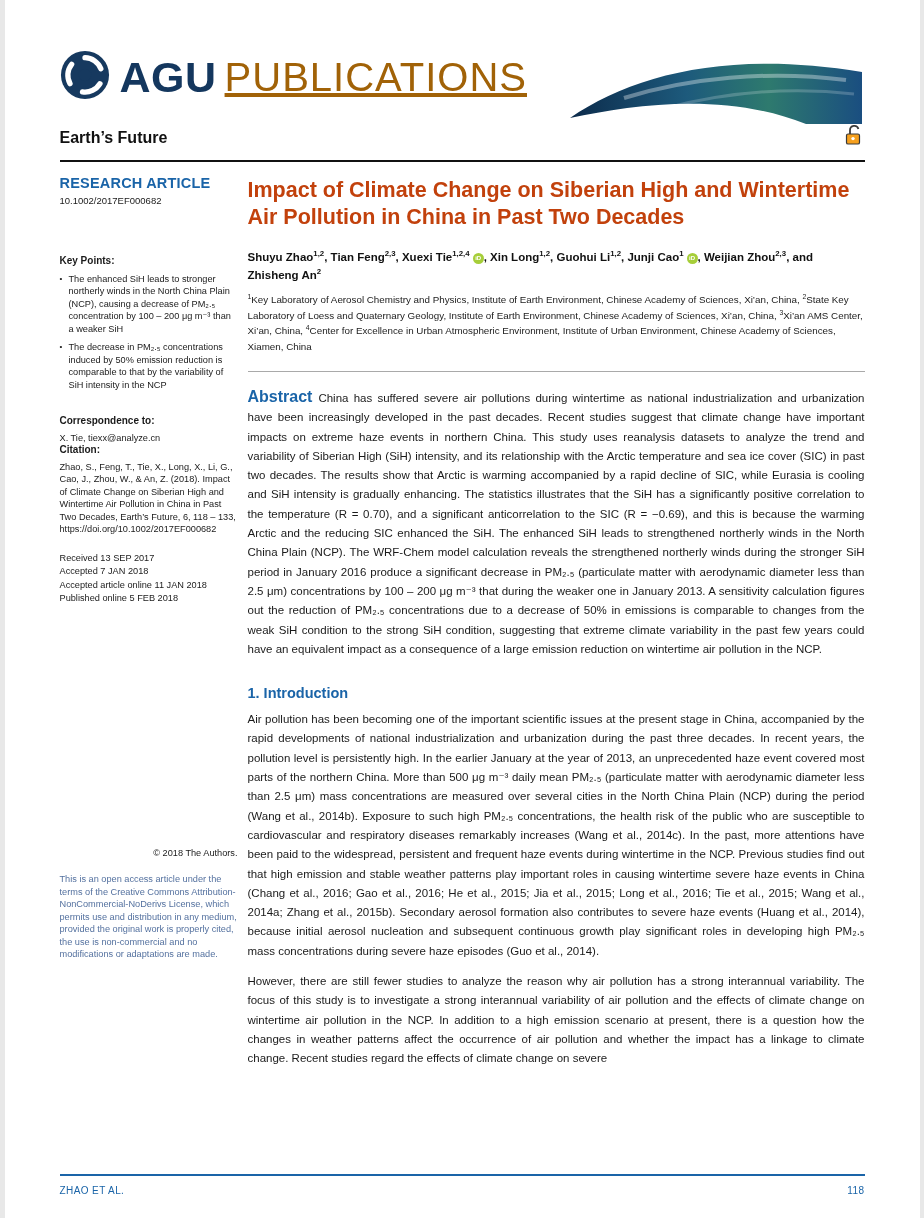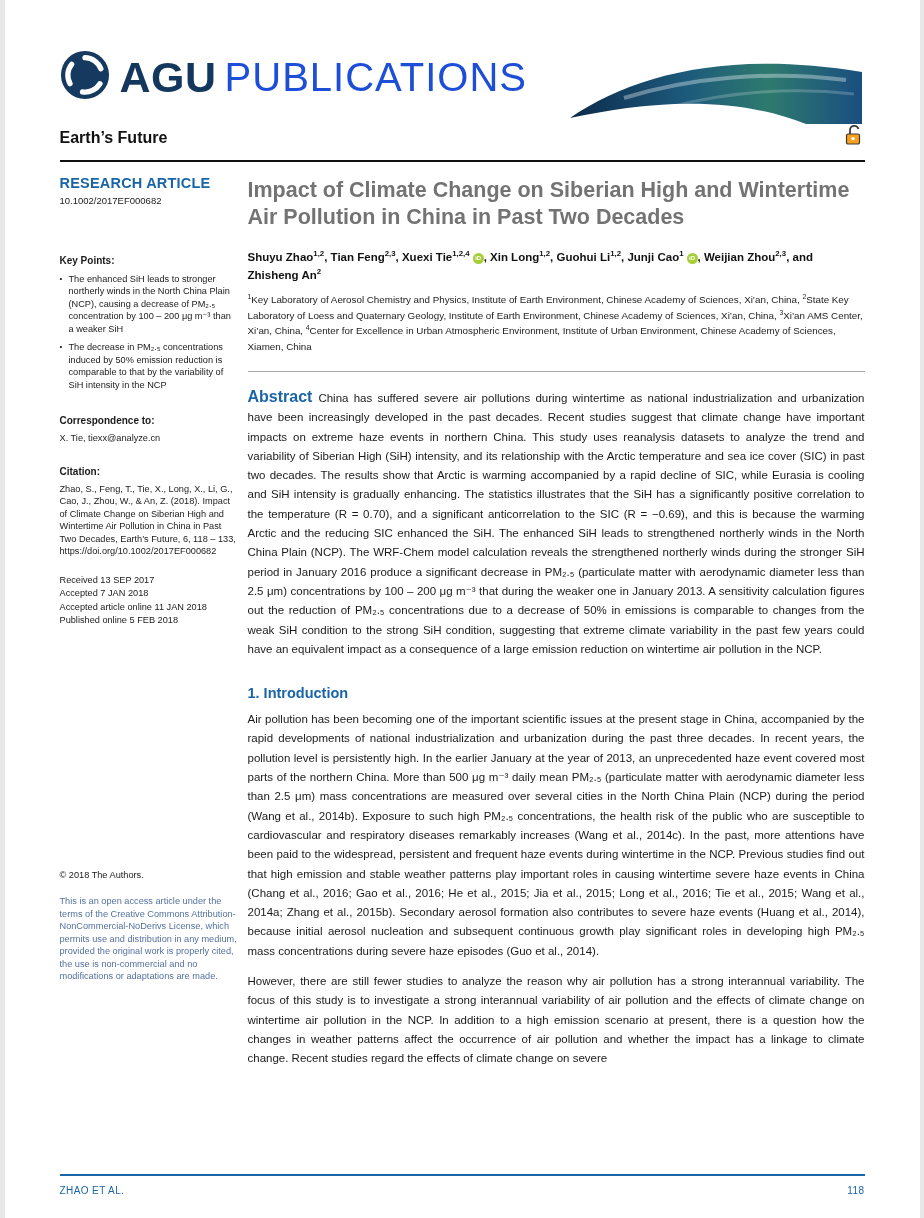--- a/index.html
+++ b/index.html
@@ -6,48 +6,48 @@
   body { background:#e8e8e8; font-family:"Liberation Sans","DejaVu Sans",sans-serif; }
   .page{
     position:relative; width:915px; height:1218px; margin:0 auto;
     background:#fff; color:#1a1a1a; overflow:hidden;
   }
   
   .header{ position:relative; padding:50px 55px 0 55px; }
   .brand{ display:flex; align-items:center; }
   .brand .mark{ margin-right:10px; flex:0 0 auto; }
   .brand .agu{ font-size:43px; font-weight:bold; color:#14375e; letter-spacing:0.5px; }
-  .brand .pubs{ font-size:40px; font-weight:400; color:#1d4ed8; letter-spacing:1px; margin-left:8px; }
+  .brand .pubs{ font-size:40px; font-weight:400; color:#a16207; letter-spacing:1px; margin-left:8px;text-decoration:underline; }
   .earth-swoosh{ position:absolute; top:58px; right:58px; width:292px; height:66px; }
   
   .journal-row{ display:flex; justify-content:space-between; align-items:center; padding:20px 55px 0 55px; }
   .journal-title{ font-size:16px; font-weight:bold; color:#111; }
   .top-rule{ margin:9px 55px 0 55px; border-bottom:2px solid #111; }
   
   .columns{ display:flex; gap:10px; padding:15px 55px 0 55px; }
   .side{ width:178px; flex:0 0 178px; font-size:9.2px; line-height:12.5px; }
   .main{ flex:1; min-width:0; }
   
   .article-type{ font-size:14.5px; font-weight:bold; color:#1a64a8; letter-spacing:0.2px; }
   .doi{ font-size:9.5px; margin-top:5px; color:#1a1a1a; }
   .side-label{ font-size:10px; font-weight:bold; margin-top:0; }
   .kp-block{ margin-top:48px; }
   .kp-list{ list-style:none; margin-top:5px; }
   .kp-list li{ position:relative; padding-left:9px; margin-bottom:6px; }
   .kp-list li::before{ content:"•"; position:absolute; left:0; top:0; font-size:8px; }
   .corr-block{ margin-top:24px; }
   .corr-line{ margin-top:4px; }
-  .cit-block{ margin-top:22px; }
+  .cit-block{ }
   .cit-text{ margin-top:4px; }
   .dates{ margin-top:16px; }
   .dates div{ margin-bottom:1px; }
-  .copyright{ margin-top:242px; }
+  .copyright{ margin-top:242px;text-align:right; }
   .license{ margin-top:14px; color:#54719f; }
   
-  .title{ font-size:21.5px; line-height:27px; font-weight:bold; color:#737373; }
+  .title{ font-size:21.5px; line-height:27px; font-weight:bold; color:#c2410c; }
   .authors{ margin-top:17px; font-size:11.5px; line-height:18px; font-weight:bold; color:#111; }
   .authors sup{ font-size:68%; line-height:0; }
   .orcid{ display:inline-flex; align-items:center; justify-content:center; width:11px; height:11px;
           border-radius:50%; background:#a6ce39; color:#fff; font-size:6px; font-weight:bold;
           margin-left:3px; vertical-align:1px; }
   .affils{ margin-top:8px; font-size:9.8px; line-height:15.5px; color:#222; }
   .affils sup{ font-size:70%; line-height:0; }
   .mid-rule{ margin-top:17px; border-bottom:1px solid #a9a9a9; }
   .abstract{ margin-top:15px; font-size:11.5px; line-height:19.3px; text-align:justify; }
   .abs-label{ font-size:16px; font-weight:bold; color:#1a64a8; padding-right:6px; }

